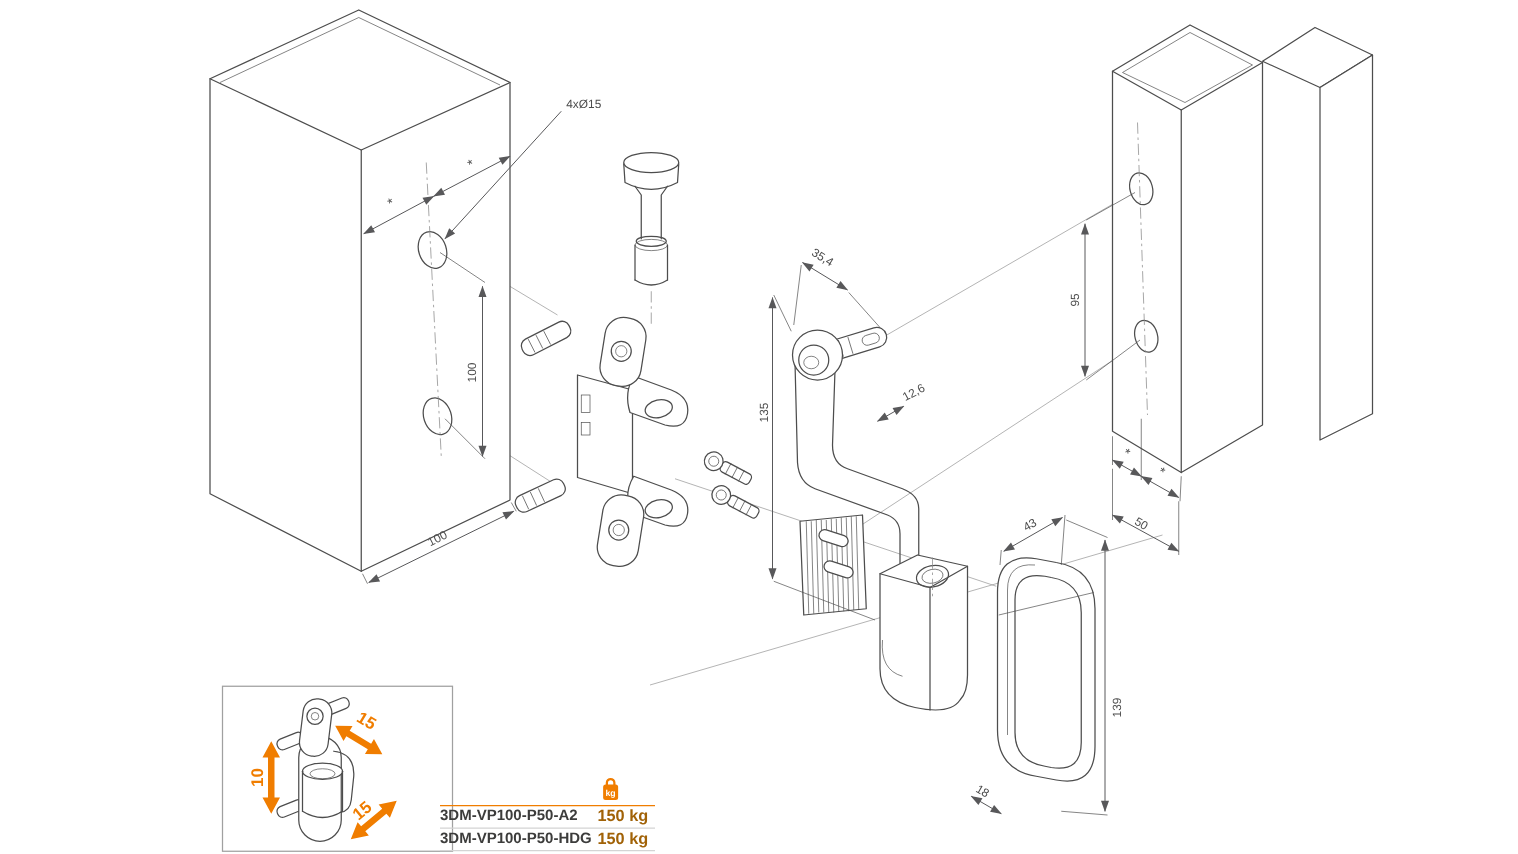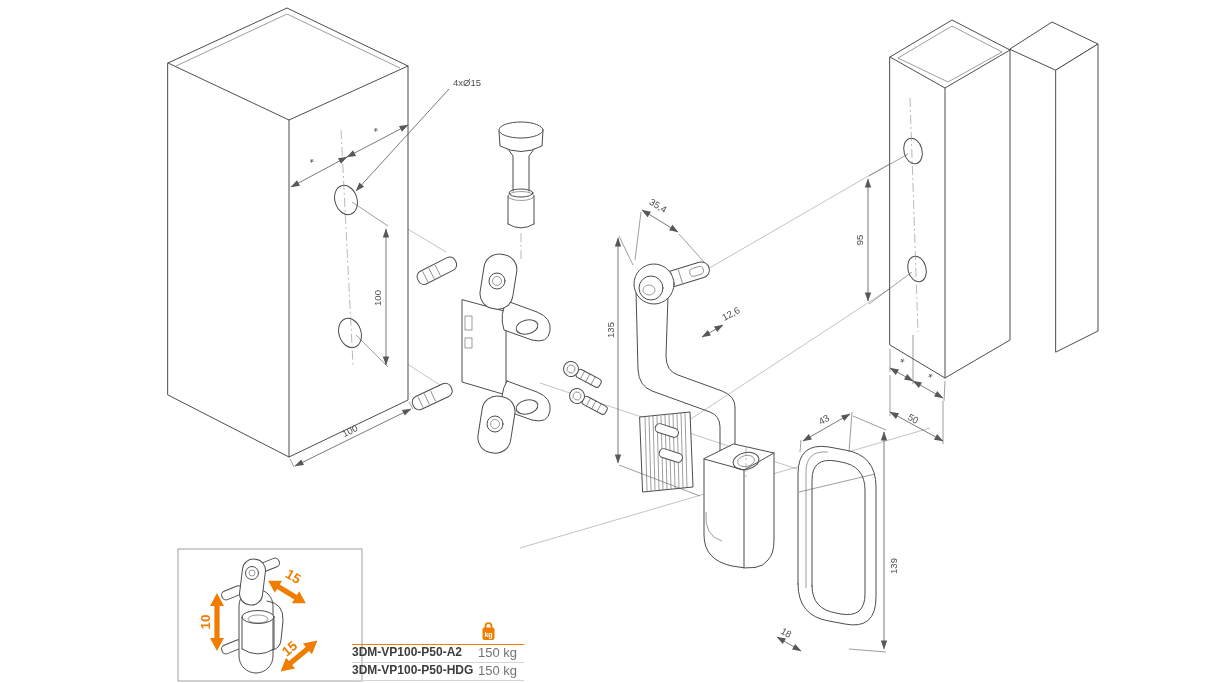--- a/index.html
+++ b/index.html
@@ -19,21 +19,21 @@
   .num{font-size:13.5px;font-weight:bold;fill:#F07D00;text-anchor:middle;}
   .lbox{fill:#ffffff;stroke:#a0a0a0;stroke-width:1;}
   .oar{fill:#F07D00;stroke:none;}
 
   
   .spec{position:absolute;left:352px;top:616px;width:172px;}
   .spec-head{height:28px;border-bottom:1px solid #F07D00;position:relative;}
   .wicon{position:absolute;left:128px;bottom:3px;}
   .spec-row{height:17px;border-bottom:1px solid #d4d4d4;position:relative;display:flex;}
   .code{font-weight:bold;font-size:12px;color:#3C3C3B;white-space:nowrap;}
-  .cap{position:absolute;left:126px;font-size:13px;color:#737373;white-space:nowrap;}
+  .cap{position:absolute;left:126px;font-size:13px;color:#a16207;white-space:nowrap;font-weight:bold;}
 </style>
 </head>
 <body>
 
 <div class="stage">
 
 <svg width="1214" height="683" viewBox="0 0 1214 683">
   <defs>
     <marker id="ma" markerWidth="10" markerHeight="8" refX="9" refY="4" orient="auto-start-reverse" markerUnits="userSpaceOnUse">
       <path d="M0.5,0.8 L9.5,4 L0.5,7.2 Z" fill="#58585a"></path>

